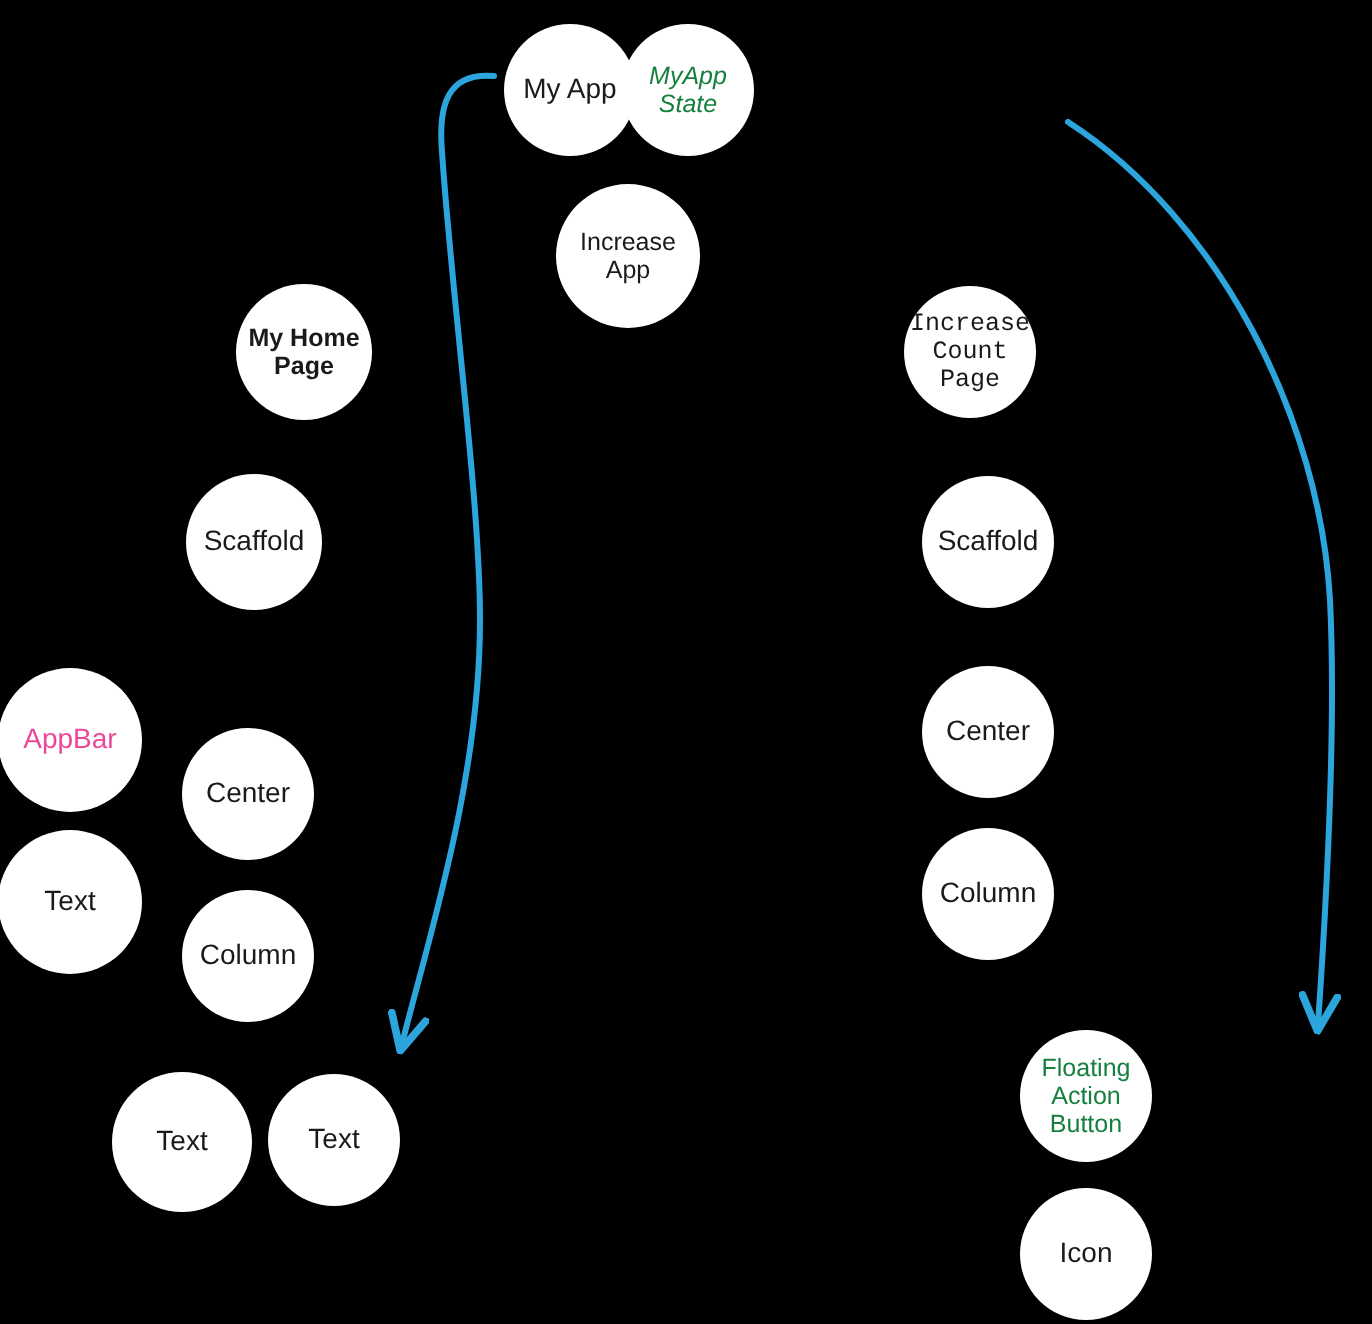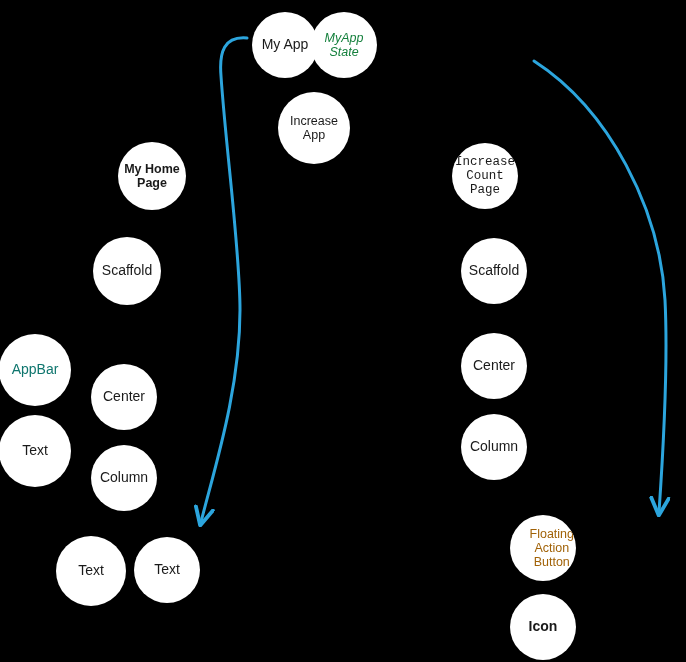--- a/index.html
+++ b/index.html
@@ -80,21 +80,21 @@
         <span class="node-label">Increase
 App</span>
       </div>
       <div class="node small-text" style="left: 118px; top: 142px; width: 68px; height: 68px; background: rgb(255, 255, 255); color: rgb(26, 26, 26); font-weight: bold;">
         <span class="node-label">My Home
 Page</span>
       </div>
       <div class="node" style="left: 93px; top: 237px; width: 68px; height: 68px; background: rgb(255, 255, 255); color: rgb(26, 26, 26);">
         <span class="node-label">Scaffold</span>
       </div>
-      <div class="node" style="left: -1px; top: 334px; width: 72px; height: 72px; background: rgb(255, 255, 255); color: #0f766e;">
+      <div class="node" style="left: -1px; top: 334px; width: 72px; height: 72px; background: rgb(255, 255, 255); color: #ec4899;">
         <span class="node-label">AppBar</span>
       </div>
       <div class="node" style="left: 91px; top: 364px; width: 66px; height: 66px; background: rgb(255, 255, 255); color: rgb(26, 26, 26);">
         <span class="node-label">Center</span>
       </div>
       <div class="node" style="left: -1px; top: 415px; width: 72px; height: 72px; background: rgb(255, 255, 255); color: rgb(26, 26, 26);">
         <span class="node-label">Text</span>
       </div>
       <div class="node" style="left: 91px; top: 445px; width: 66px; height: 66px; background: rgb(255, 255, 255); color: rgb(26, 26, 26);">
         <span class="node-label">Column</span>
@@ -112,23 +112,23 @@
       </div>
       <div class="node" style="left: 461px; top: 238px; width: 66px; height: 66px; background: rgb(255, 255, 255); color: rgb(26, 26, 26);">
         <span class="node-label">Scaffold</span>
       </div>
       <div class="node" style="left: 461px; top: 333px; width: 66px; height: 66px; background: rgb(255, 255, 255); color: rgb(26, 26, 26);">
         <span class="node-label">Center</span>
       </div>
       <div class="node" style="left: 461px; top: 414px; width: 66px; height: 66px; background: rgb(255, 255, 255); color: rgb(26, 26, 26);">
         <span class="node-label">Column</span>
       </div>
-      <div class="node small-text" style="left: 510px; top: 515px; width: 66px; height: 66px; background: rgb(255, 255, 255); color: #a16207; justify-content: flex-end;">
+      <div class="node small-text" style="left: 510px; top: 515px; width: 66px; height: 66px; background: rgb(255, 255, 255); color: #15803d;">
         <span class="node-label">Floating
 Action
 Button</span>
       </div>
-      <div class="node" style="left: 510px; top: 594px; width: 66px; height: 66px; background: rgb(255, 255, 255); color: rgb(26, 26, 26); font-weight: bold;">
+      <div class="node" style="left: 510px; top: 594px; width: 66px; height: 66px; background: rgb(255, 255, 255); color: rgb(26, 26, 26);">
         <span class="node-label">Icon</span>
       </div>
     </div>
 
 </div>
 
 </body></html>

